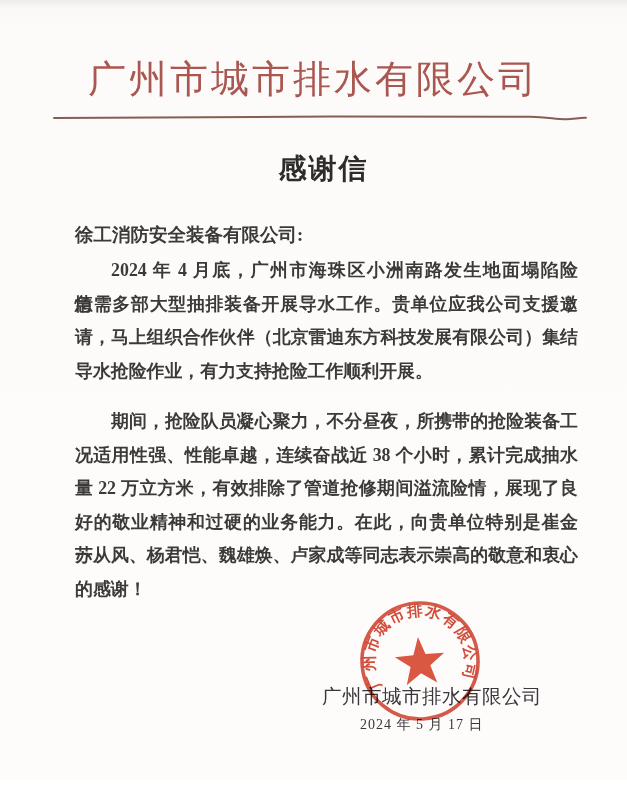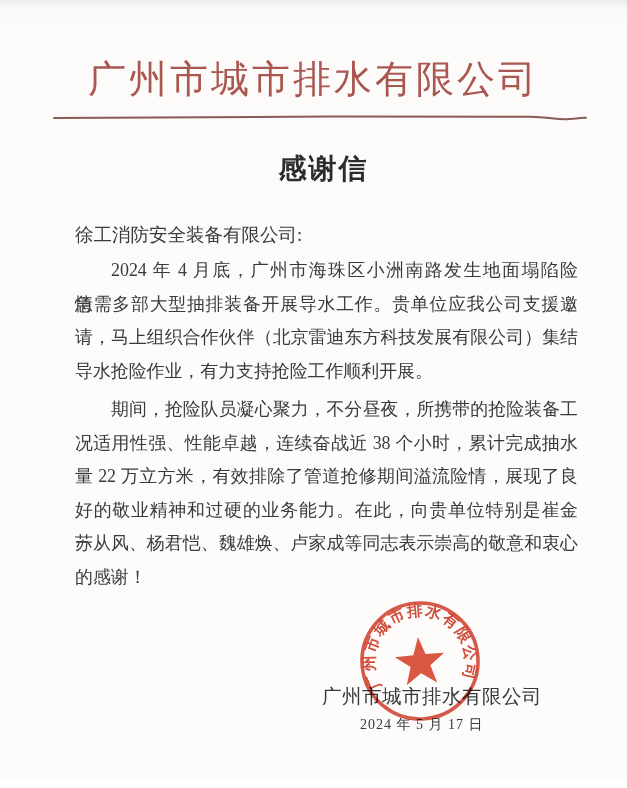--- a/index.html
+++ b/index.html
@@ -23,25 +23,25 @@
   .doc-title {
     position:absolute; top:150px; left:0; width:627px;
     text-align:center; transform:translateX(10px);
     font-size:28px; font-weight:bold; letter-spacing:2px;
     color:#2e2c2b;
   }
   .letter-body {
     position:absolute; top:217px; left:75px; width:503px;
     font-size:17.9px; color:#3c3a39;
   }
-  .line { height:33.5px; line-height:33.5px; overflow:visible; }
+  .line { height:33.5px; line-height:33.5px; overflow:visible;font-weight:bold; }
   .salutation { height:37px; line-height:37px; font-size:18.5px; }
   .ind { text-indent:36px; }
   .jl { text-align:justify; text-align-last:justify; }
-  .para2 { margin-top:5px; }
+  .para2 { margin-top:17px; }
   .signature {
     position:absolute; top:683px; left:322px;
     font-size:19.5px; letter-spacing:0.5px; color:#38373a;
   }
   .date {
     position:absolute; top:716px; left:360px;
     font-size:14px; letter-spacing:1px; color:#38373a;
   }
   .seal {
     position:absolute; left:356px; top:597px; width:128px; height:128px;

